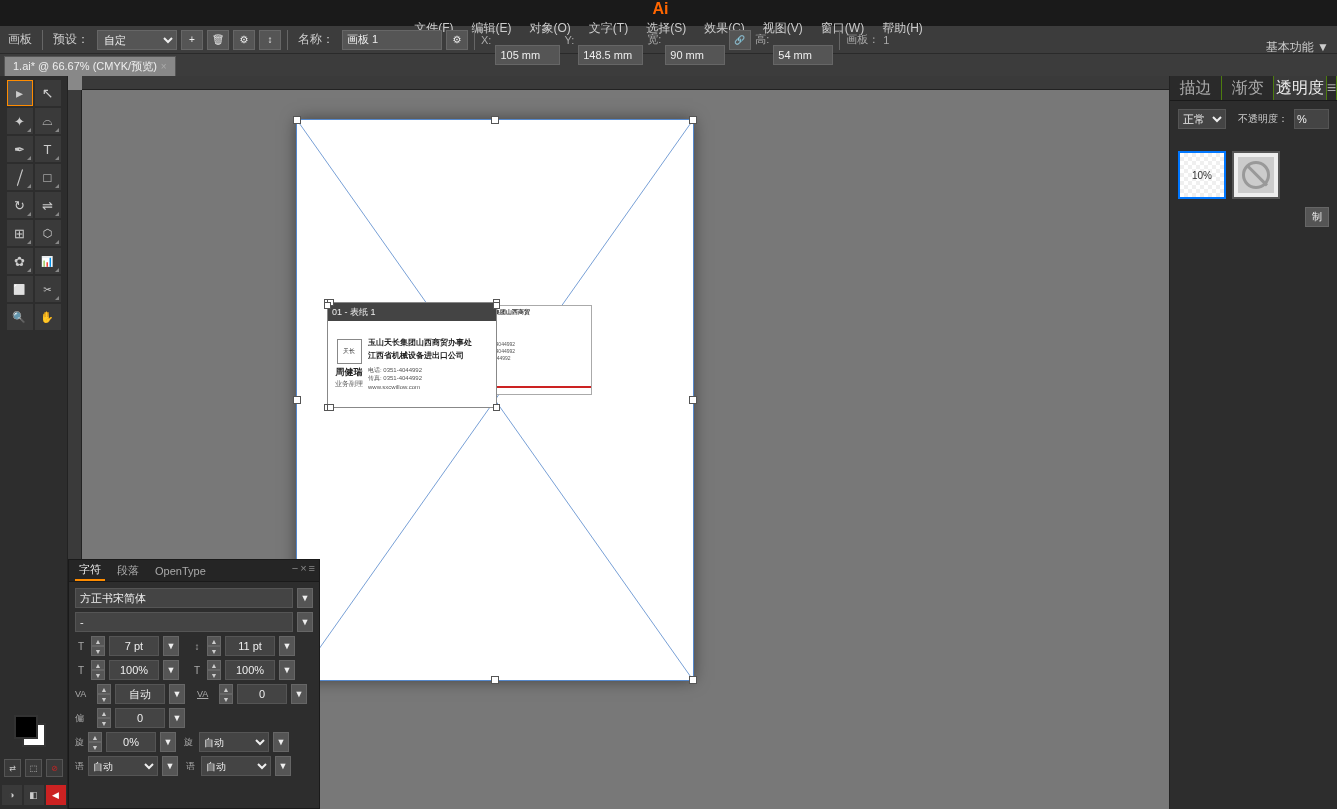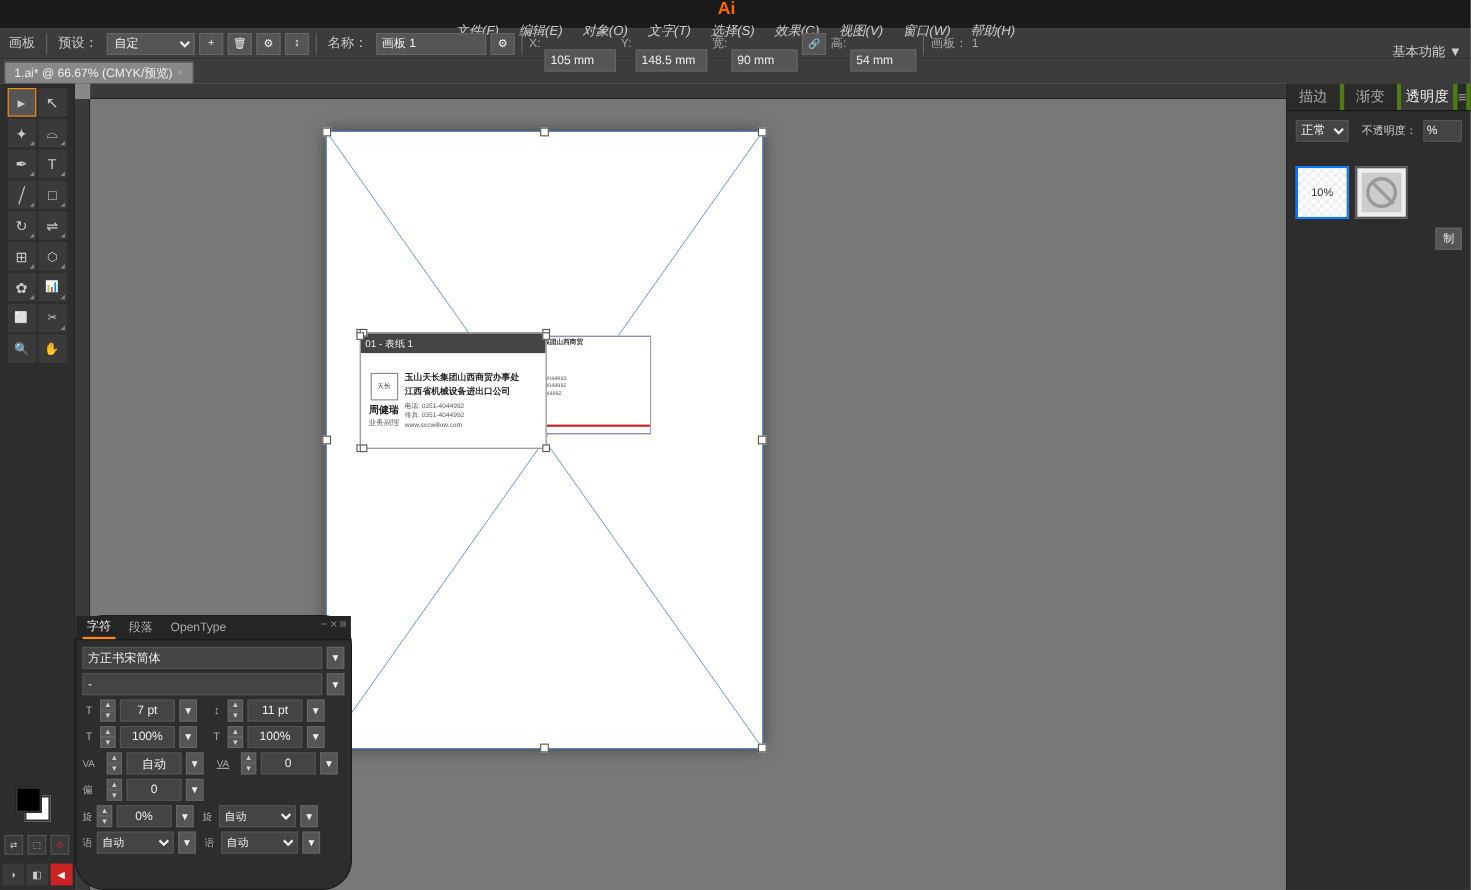--- a/index.html
+++ b/index.html
@@ -31,21 +31,20 @@
     #title-bar .menu-items {
       display: flex;
       gap: 2px;
       flex: 1;
     }
     #title-bar .menu-item {
       padding: 2px 8px;
       cursor: pointer;
       color: #ccc;
       font-size: 12px;
-      font-style: italic;
     }
     #title-bar .right-controls {
       margin-left: auto;
       display: flex;
       align-items: center;
       gap: 8px;
       color: #ccc;
       font-size: 12px;
     }
 
@@ -440,24 +439,24 @@
       display: flex;
       background: #2a2a2a;
       border-bottom: 1px solid #1a1a1a;
     }
     .panel-tab {
       flex: 1;
       height: 24px;
       display: flex;
       align-items: center;
       justify-content: center;
-      font-size: 13px;
+      font-size: 16px;
       color: #aaa;
       cursor: pointer;
-      border-right: 4px solid #4d7c0f;
+      border-right: 1px solid #4d7c0f;
     }
     .panel-tab.active { background: #3a3a3a; color: #eee; }
     .panel-content {
       padding: 8px;
     }
     .panel-row {
       display: flex;
       align-items: center;
       gap: 4px;
       margin-bottom: 22px;
@@ -515,21 +514,20 @@
     }
 
     
     #char-panel {
       position: absolute;
       bottom: 0;
       left: 0;
       width: 250px;
       height: 250px;
       background: #2d2d2d;
-      border-radius: 27px;
     }
     .char-panel-header {
       height: 22px;
       background: #252525;
       display: flex;
       align-items: center;
       padding: 0 6px;
       gap: 8px;
       border-bottom: 1px solid #1a1a1a;
     }

